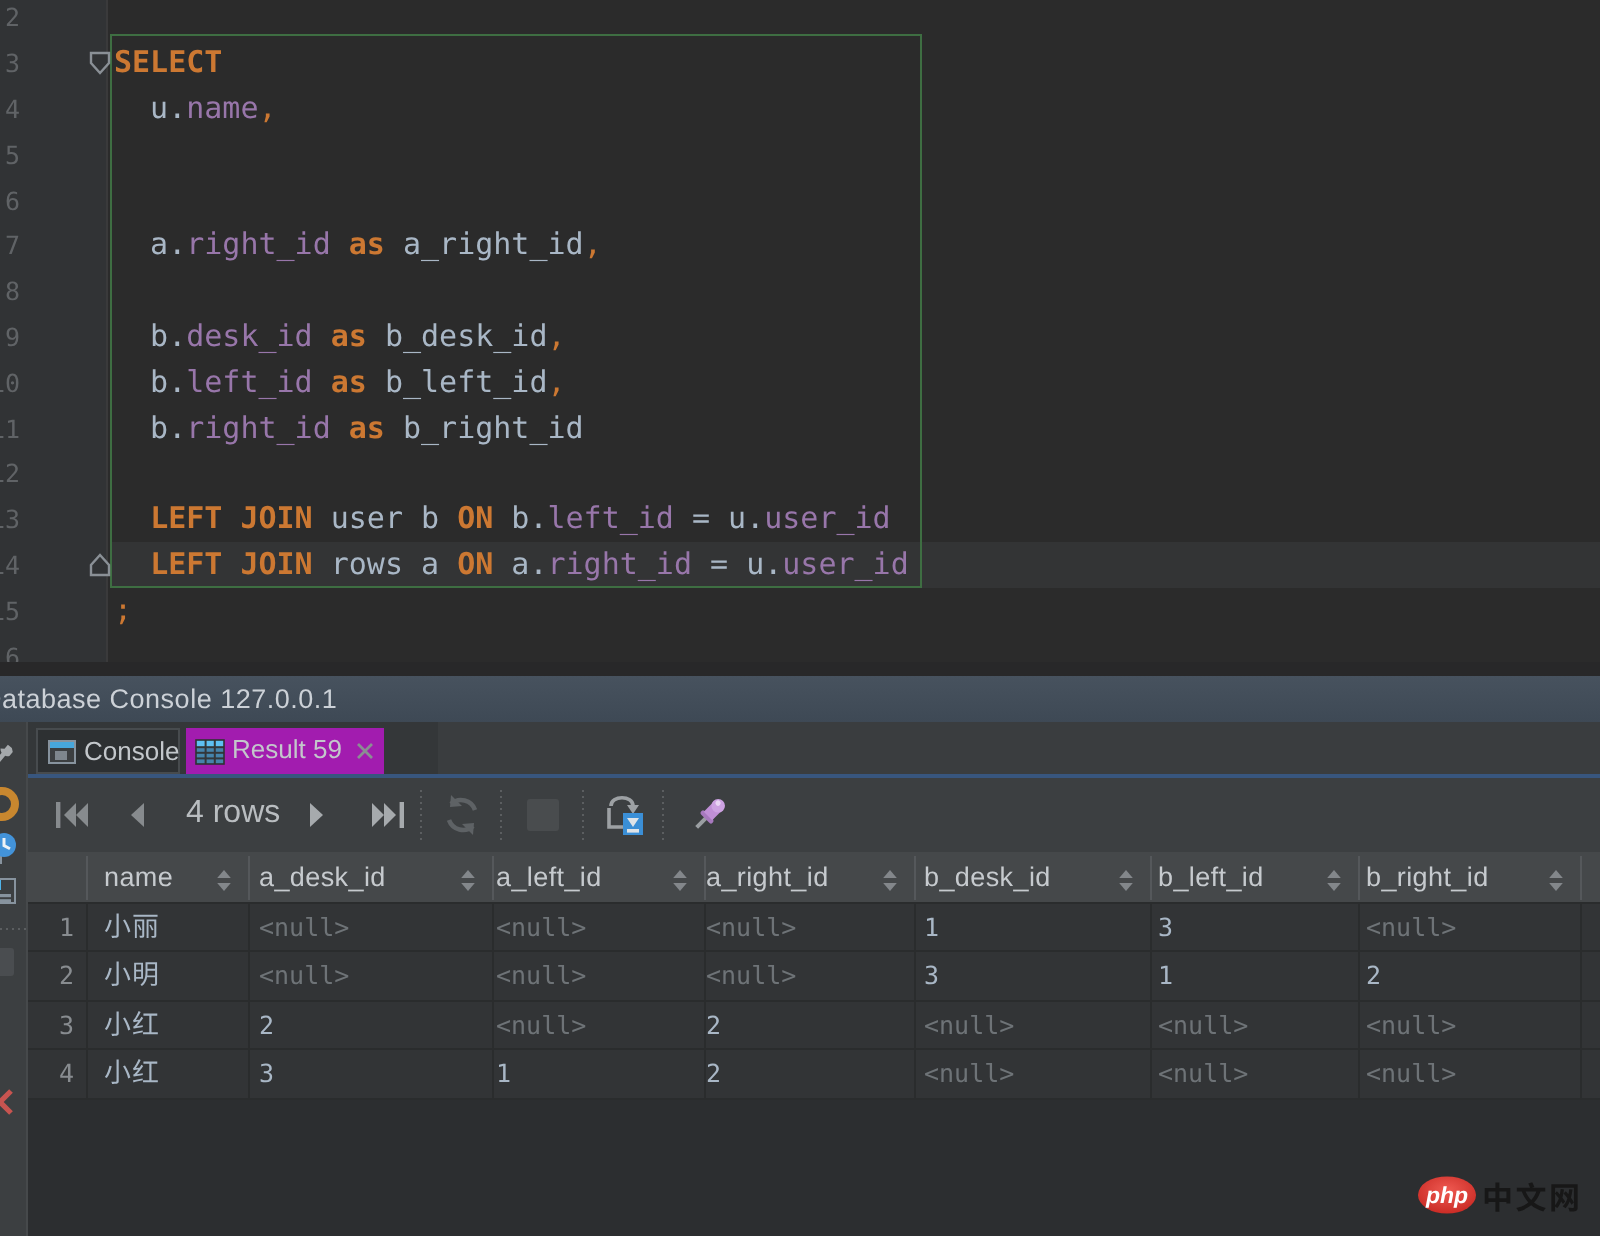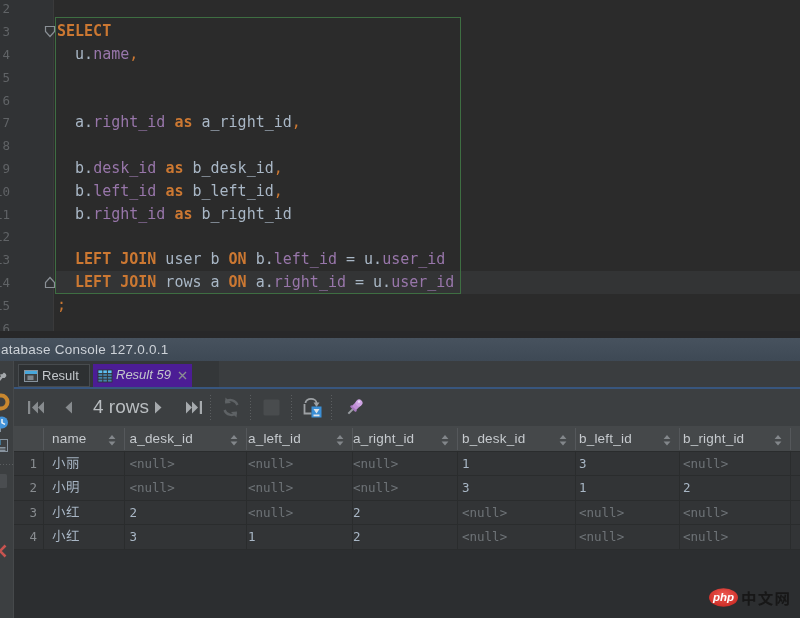--- a/index.html
+++ b/index.html
@@ -26,29 +26,29 @@
   #splitter { position:absolute; left:0; top:331px; width:800px; height:7px; background:#282829; }
   #console { position:absolute; left:0; top:338px; width:800px; height:280px; background:#2c2e30; }
   #console-title { position:absolute; left:0; top:0; width:800px; height:23px;
                    background:linear-gradient(#47525e,#3e4955); }
   #console-title span { position:absolute; left:-9px; top:0; line-height:23px; font-size:13.5px; letter-spacing:0.25px; color:#ccd1d7; white-space:pre; }
   #tab-row { position:absolute; left:0; top:23px; width:800px; height:28px; background:#3a3d3f; }
   #tab-strip-bg { position:absolute; left:14px; top:0; width:205px; height:28px; background:#343739; }
   #tab-underline { position:absolute; left:0; top:26px; width:800px; height:2px; background:#38567e; }
   .tab { position:absolute; top:3px; height:23px; }
   #tab-output { left:18px; width:72px; background:#2d3032; border:1px solid #474b4e; }
-  #tab-result { left:93px; width:99px; background:#4c1d95;font-style:italic; }
+  #tab-result { left:93px; width:99px; background:#a21caf; }
   .tab .tab-icon { position:absolute; left:4px; top:4px; }
   #tab-output .tab-icon { top:3px; }
   .tab-label { position:absolute; left:23px; top:0; line-height:22px; font-size:13px; color:#c3c7cb; white-space:nowrap; }
   #tab-close { position:absolute; left:84px; top:6px; }
 
   #toolbar { position:absolute; left:14px; top:51px; width:786px; height:37px; background:#3c3f41; }
   .tbtn { position:absolute; top:0; height:37px; display:flex; align-items:center; }
-  #rows-label { position:absolute; left:79px; top:0; line-height:36px; font-size:19px; color:#b9bdc0; }
+  #rows-label { position:absolute; left:79px; top:0; line-height:36px; font-size:16px; color:#b9bdc0; }
   .tb-sep { position:absolute; top:6px; width:1px; height:25px;
             background-image:linear-gradient(#5b5e60 1px, transparent 1px); background-size:1px 3px; }
 
   
   #grid { position:absolute; left:14px; top:88px; width:786px; height:124px; }
   #grid-header { position:absolute; left:0; top:0; width:786px; height:26px; background:#45484a; border-bottom:1px solid #2a2c2d; }
   .hdr-label { position:absolute; top:0; line-height:25px; font-size:13.5px; letter-spacing:0.2px; color:#c6cace; }
   .hdr-sep { position:absolute; top:2px; width:1px; height:22px; background:#55585b; }
   .sort-icon { position:absolute; top:7.5px; }
   #grid-body { position:absolute; left:0; top:26px; width:786px; }
@@ -115,21 +115,21 @@
     </div>
 
     <div id="tab-row">
       <div id="tab-strip-bg"></div>
       <div class="tab" id="tab-output">
         <svg class="tab-icon" width="16" height="16" viewBox="0 0 16 16">
           <rect x="1.5" y="2.5" width="13" height="11" fill="#3c3f41" stroke="#87939e"></rect>
           <rect x="2" y="3" width="12" height="3" fill="#47a7dc"></rect>
           <rect x="4.5" y="7.5" width="6" height="4.5" fill="#7e868d"></rect>
         </svg>
-        <span class="tab-label">Result</span>
+        <span class="tab-label">Console</span>
       </div>
       <div class="tab" id="tab-result">
         <svg class="tab-icon" width="16" height="16" viewBox="0 0 16 16">
           <rect x="1" y="2" width="14" height="12" fill="#4584ab"></rect>
           <rect x="1" y="2" width="14" height="3.4" fill="#5ec0f2"></rect>
           <g stroke="#33373a" stroke-width="1">
             <line x1="5.8" y1="2" x2="5.8" y2="14"></line>
               <line x1="10.4" y1="2" x2="10.4" y2="14"></line>
             <line x1="1" y1="5.6" x2="15" y2="5.6"></line>
               <line x1="1" y1="8.4" x2="15" y2="8.4"></line>

